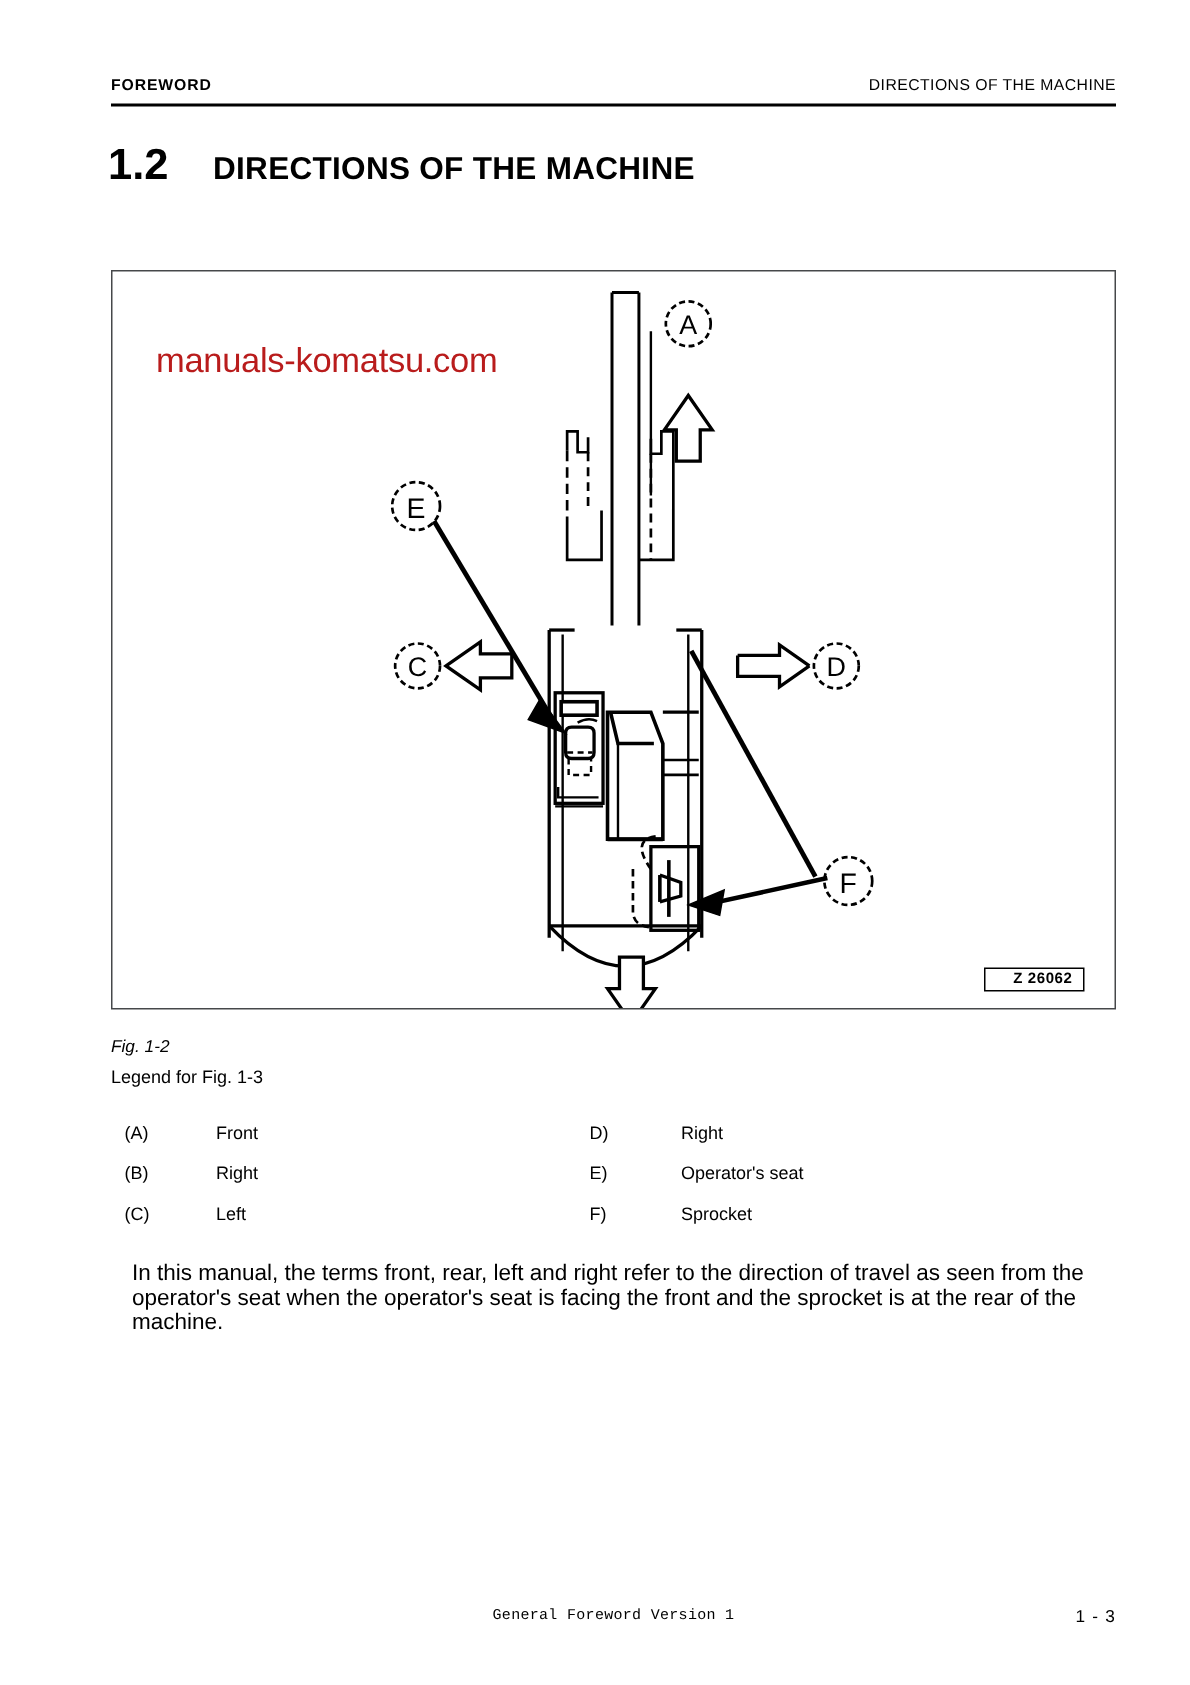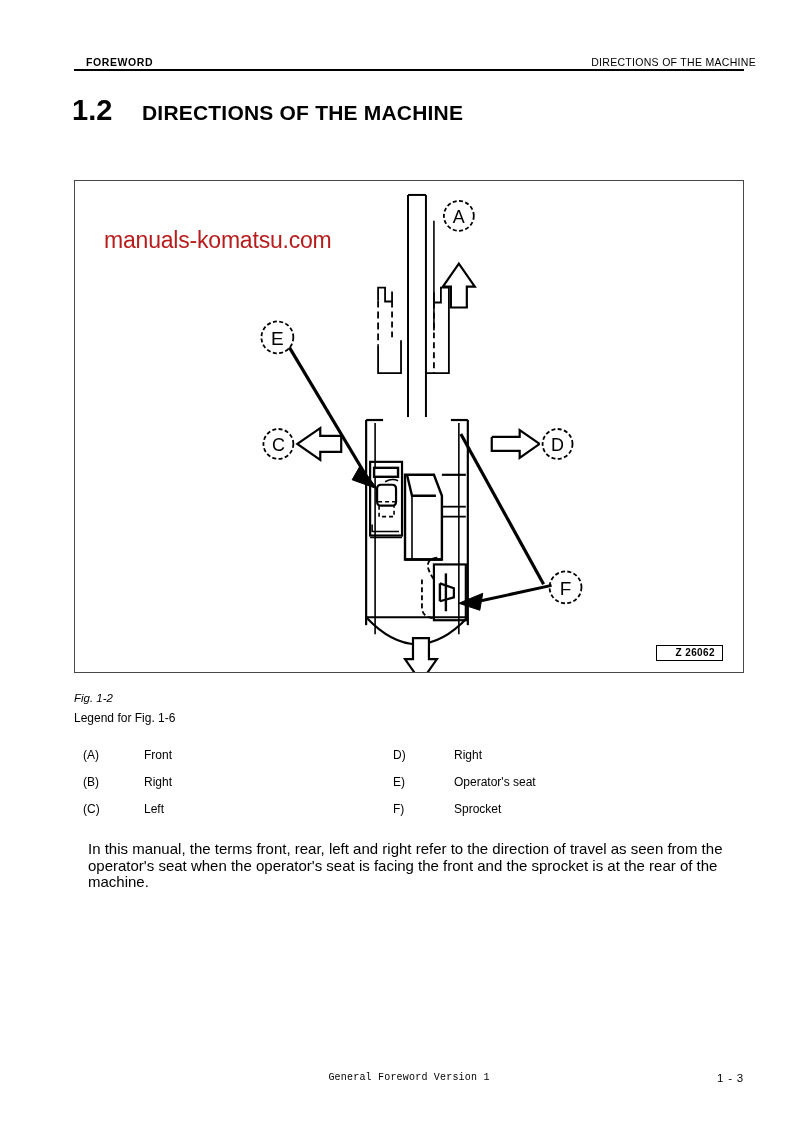--- a/index.html
+++ b/index.html
@@ -21,23 +21,22 @@
   }
 
   
   .header {
     position: absolute;
     left: 74px;
     top: 46px;
     width: 670px;
     height: 22px;
     display: flex;
-    align-items: flex-end;
+    align-items: center;
     justify-content: space-between;
-    margin-left: 12px;
   }
   .header-left {
     font-size: 10.5px;
     font-weight: bold;
     letter-spacing: 0.6px;
   }
   .header-right {
     font-size: 10.5px;
     font-weight: normal;
     letter-spacing: 0.3px;
@@ -306,21 +305,21 @@
         <circle cx="492" cy="408" r="16" fill="none" stroke="#000000" stroke-width="1.8" stroke-dasharray="4 2.4"></circle>
         <text x="492" y="416" font-family="Liberation Sans, sans-serif" font-size="19" text-anchor="middle" fill="#000000">F</text>
       </g>
     </svg>
 
     <div class="drawing-code">Z 26062</div>
   </div>
 
   <div class="fig-caption">Fig. 1-2</div>
 
-  <div class="legend-title">Legend for Fig. 1-6</div>
+  <div class="legend-title">Legend for Fig. 1-3</div>
 
   <div class="legend">
     <div class="legend-row">
       <div class="legend-cell">
         <div class="legend-key">(A)</div>
         <div class="legend-val">Front</div>
       </div>
       <div class="legend-cell">
         <div class="legend-key">D)</div>
         <div class="legend-val">Right</div>

